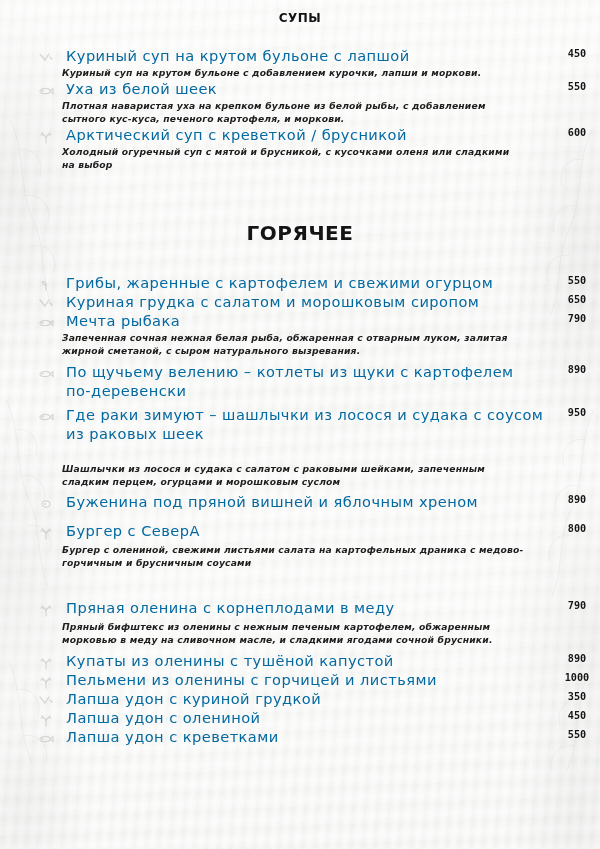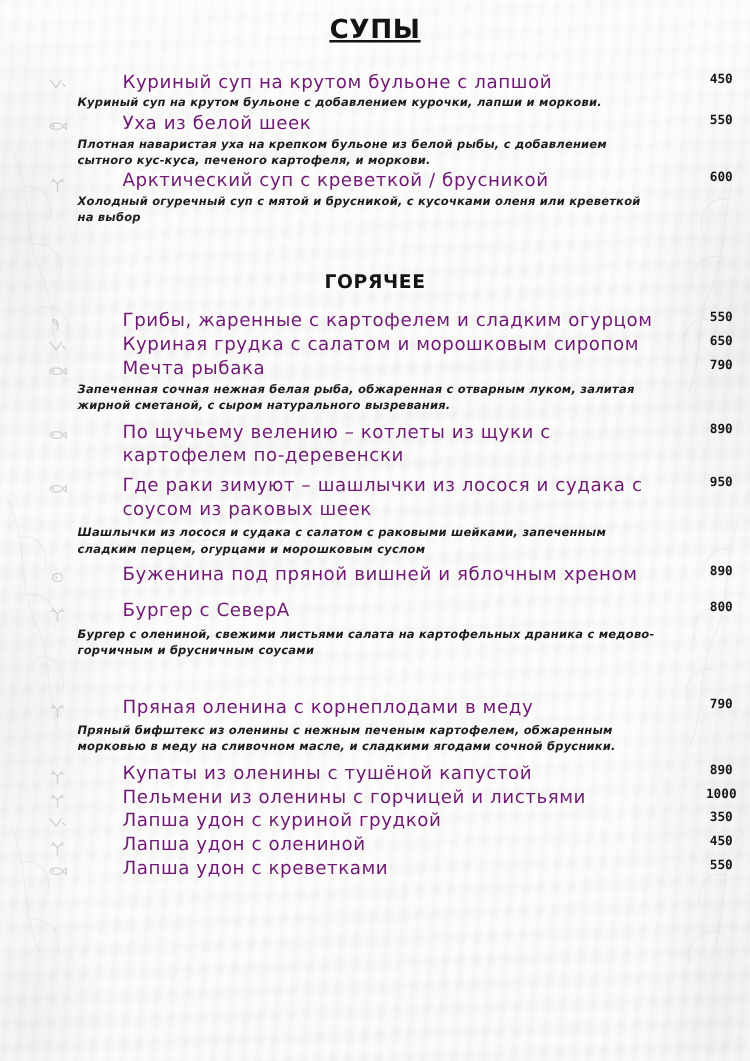--- a/index.html
+++ b/index.html
@@ -52,22 +52,22 @@
   }
 
   
   .section-title {
     text-align: center;
     font-family: "DejaVu Sans", sans-serif;
     font-weight: 700;
     letter-spacing: 0.5px;
     color: #141414;
   }
-  #soups-title { font-size: 21px; margin: 11px 0 0 0; text-decoration: underline; }
-  #hot-title   { font-size: 15px; margin: 0; }
+  #soups-title { font-size: 12px; margin: 11px 0 0 0; }
+  #hot-title   { font-size: 20px; margin: 15px; }
 
   
   .menu-list {
     list-style: none;
     margin: 0;
     padding: 0;
   }
   .menu-item {
     position: relative;
     padding: 0 0 0 0;
@@ -76,22 +76,22 @@
     display: flex;
     align-items: flex-start;
     justify-content: space-between;
   }
   .item-name {
     font-family: "DejaVu Sans", sans-serif;
     font-weight: 400;
     font-size: 14.6px;
     line-height: 1.30;
     letter-spacing: 0.45px;
-    color: #701a75;
-    padding-left: 98px;
+    color: #0369a1;
+    padding-left: 66px;
     padding-right: 8px;
     flex: 1 1 auto;
     text-indent: 0;
   }
   .item-price {
     font-family: "DejaVu Sans Mono", monospace;
     font-size: 10.2px;
     font-weight: 700;
     color: #161616;
     white-space: nowrap;
@@ -212,42 +212,42 @@
               <path d="M8 7 L12 3"></path>
               <path d="M5.5 4.7 L3 5"></path>
               <path d="M10.5 4.7 L13 5"></path>
             </g>
           </svg>
       </span>
       <div class="item-head">
         <div class="item-name">Арктический суп с креветкой / брусникой</div>
         <div class="item-price">600</div>
       </div>
-      <p class="item-desc">Холодный огуречный суп с мятой и брусникой, с кусочками оленя или креветкой на выбор</p>
+      <p class="item-desc">Холодный огуречный суп с мятой и брусникой, с кусочками оленя или сладкими на выбор</p>
     </li>
 
   </ul>
 
   <div class="gap-before-hot"></div>
 
   <h1 class="section-title" id="hot-title">ГОРЯЧЕЕ</h1>
 
   <ul class="menu-list hot-block" style="padding-top:14px;">
 
     <li class="menu-item">
       <span class="item-icon">
         <svg width="16" height="14" viewBox="0 0 16 14">
             <g stroke="#8c8c8c" stroke-width="1.2" fill="none" stroke-linecap="round">
               <path d="M8 12 L8 6"></path>
               <path d="M8 7 C 5 7, 4 5, 4.5 3.5 C 6.5 3.5, 8 5, 8 7"></path>
             </g>
           </svg>
       </span>
       <div class="item-head">
-        <div class="item-name">Грибы, жаренные с картофелем и сладким огурцом</div>
+        <div class="item-name">Грибы, жаренные с картофелем и свежими огурцом</div>
         <div class="item-price">550</div>
       </div>
     </li>
 
     <li class="menu-item">
       <span class="item-icon">
         <svg width="16" height="14" viewBox="0 0 16 14">
             <g stroke="#8c8c8c" stroke-width="1.3" fill="none" stroke-linecap="round">
               <path d="M2 3 L7 9"></path>
               <path d="M11 3 L7 9"></path>
@@ -301,21 +301,21 @@
               <ellipse cx="7" cy="7" rx="5" ry="2.6"></ellipse>
               <path d="M12 7 L15 4.6 L15 9.4 Z"></path>
               <circle cx="4.4" cy="6.5" r="0.6" fill="#8c8c8c"></circle>
             </g>
           </svg>
       </span>
       <div class="item-head">
         <div class="item-name" style="padding-right:6px;">Где раки зимуют – шашлычки из лосося и судака с соусом из раковых шеек</div>
         <div class="item-price">950</div>
       </div>
-      <p class="item-desc" style="padding-right:90px;margin-top:2px;">Шашлычки из лосося и судака с салатом с раковыми шейками, запеченным сладким перцем, огурцами и морошковым суслом</p>
+      <p class="item-desc" style="padding-right:90px;margin-top:18px;">Шашлычки из лосося и судака с салатом с раковыми шейками, запеченным сладким перцем, огурцами и морошковым суслом</p>
     </li>
 
     <li class="menu-item" style="margin-top:5px;">
       <span class="item-icon">
         <svg width="16" height="14" viewBox="0 0 16 14">
             <g stroke="#8c8c8c" stroke-width="1.2" fill="none">
               <ellipse cx="8" cy="7" rx="4" ry="3.2"></ellipse>
               <circle cx="7" cy="7" r="0.5" fill="#8c8c8c"></circle>
             </g>
           </svg>

